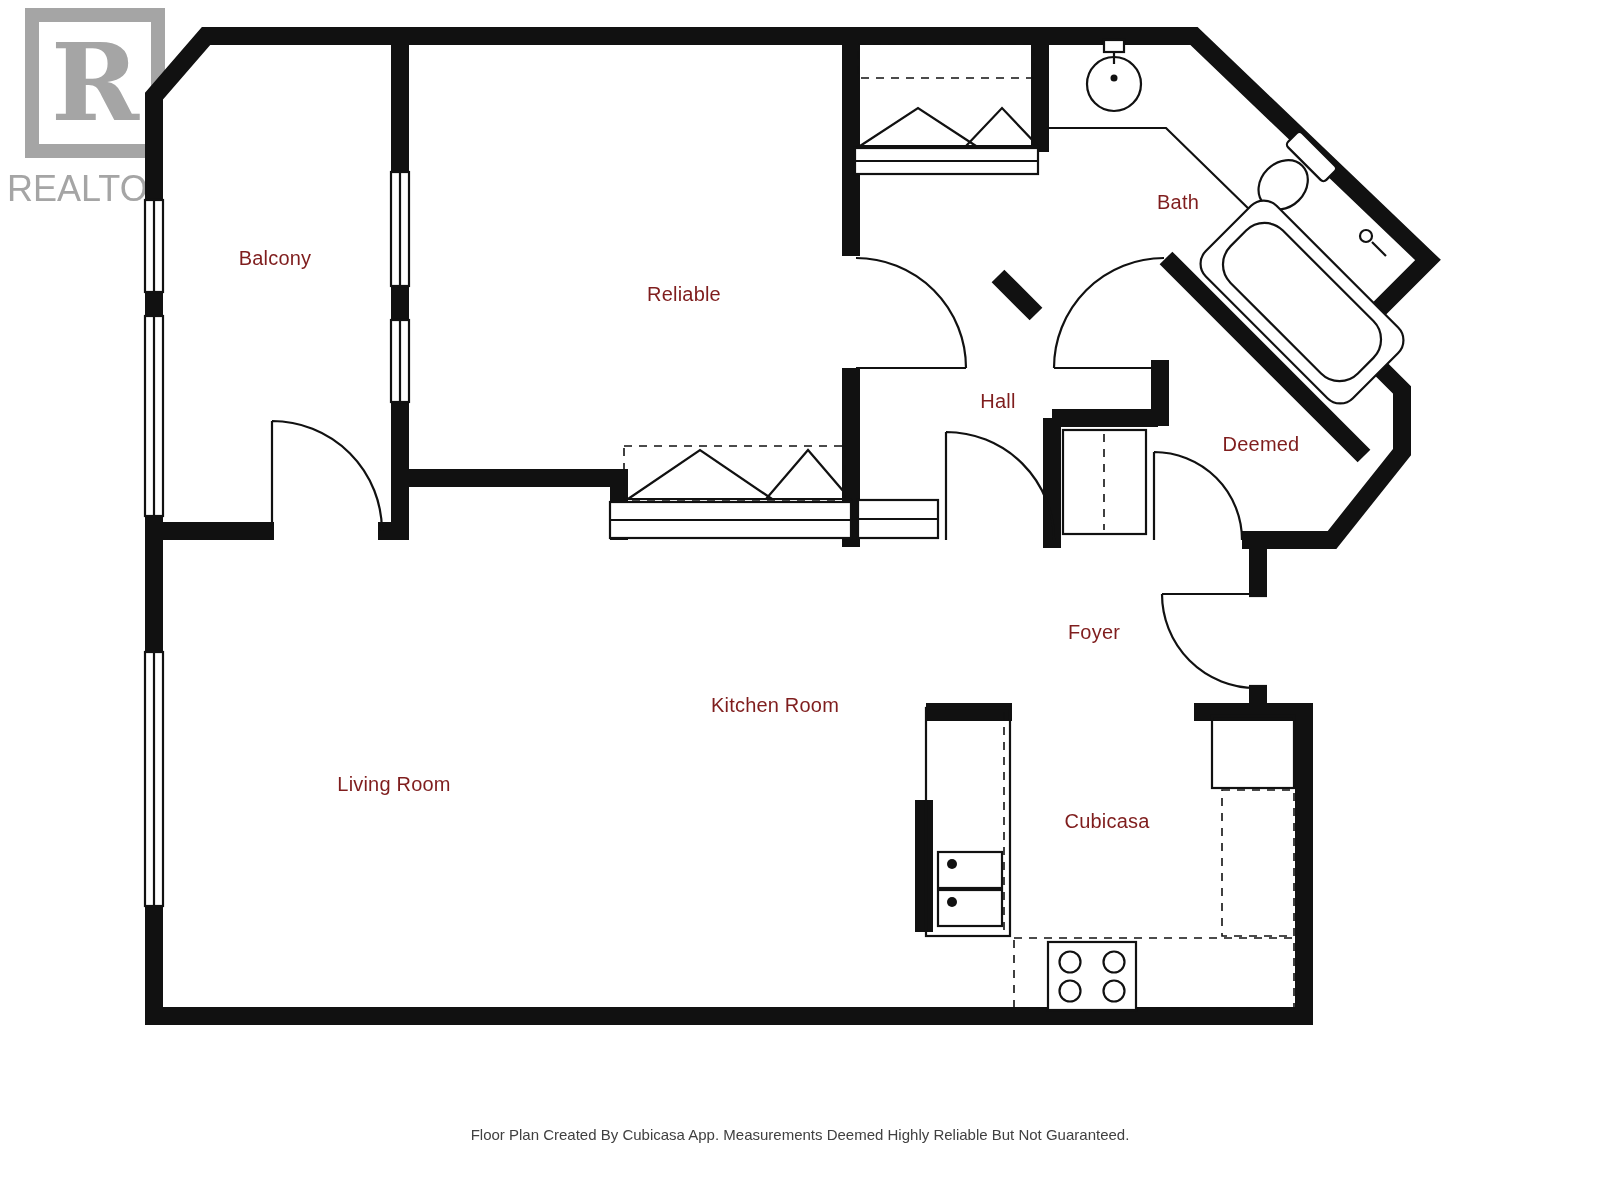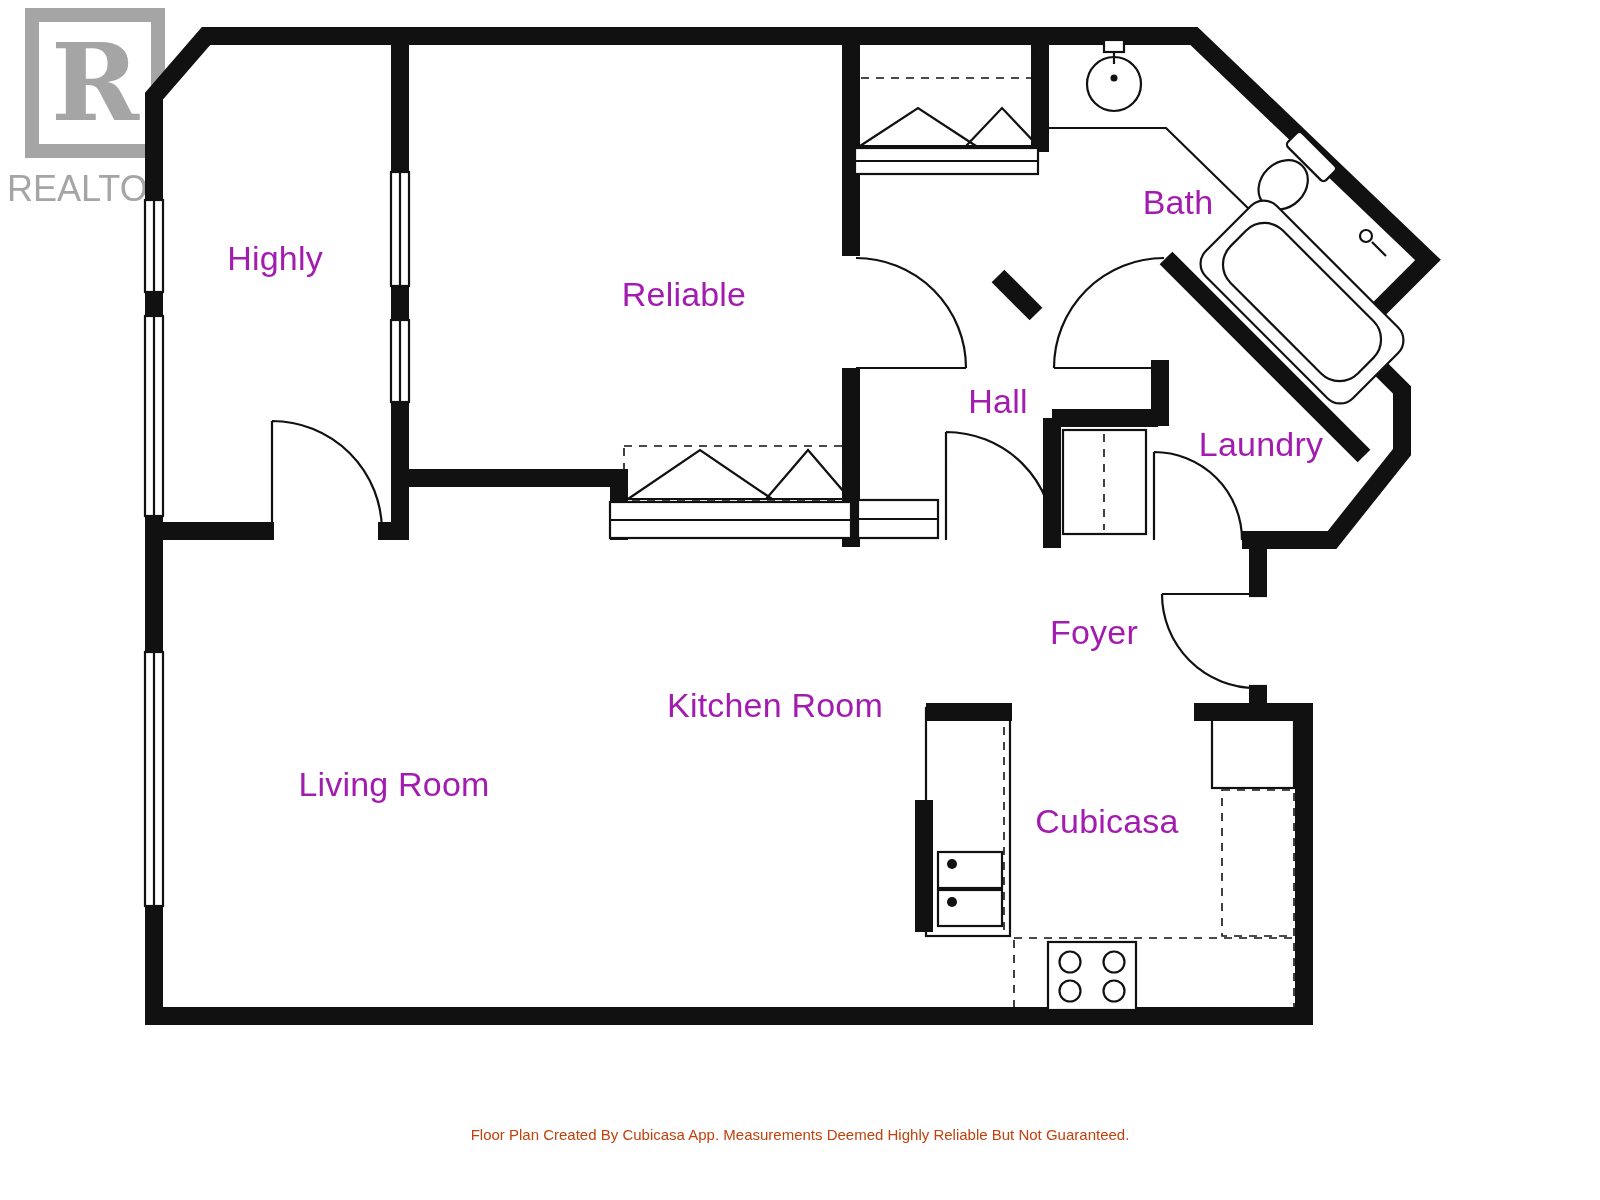--- a/index.html
+++ b/index.html
@@ -11,31 +11,31 @@
   .wfill{fill:#ffffff;stroke:#111111;stroke-width:18;stroke-linejoin:miter}
   .w{stroke:#111111;stroke-width:18;fill:none}
   .wthin{stroke:#111111;stroke-width:2.2;fill:none}
   .band{fill:#ffffff;stroke:#111111;stroke-width:2.2}
   .punch{fill:#ffffff;stroke:none}
   .wdash{stroke:#111111;stroke-width:1.6;fill:none;stroke-dasharray:8 7}
   .fix{stroke:#111111;stroke-width:2.2;fill:#ffffff}
   .box{stroke:#111111;stroke-width:2.2;fill:none}
   .dot{fill:#111111;stroke:none}
 
-  .room-label{position:absolute;transform:translate(-50%,-50%);font-size:34px;color:#a21caf;
+  .room-label{position:absolute;transform:translate(-50%,-50%);font-size:20px;color:#7f1d1d;
               white-space:nowrap;letter-spacing:0.2px}
 
   .logo-box{position:absolute;left:25px;top:8px;width:112px;height:122px;
             border:14px solid #a5a5a5;background:#ffffff;
             display:flex;align-items:center;justify-content:center}
   .logo-r{font-family:"DejaVu Serif",serif;font-weight:bold;font-size:106px;color:#a5a5a5;line-height:1}
   .logo-text{position:absolute;left:7px;top:168px;font-size:36px;color:#a5a5a5}
   .logo-reg{font-size:15px;vertical-align:super}
 
-  .footer{position:absolute;left:0;right:0;top:1126px;text-align:center;font-size:15px;color:#c2410c}
+  .footer{position:absolute;left:0;right:0;top:1126px;text-align:center;font-size:15px;color:#404040}
 </style>
 </head>
 <body>
 
 <div>
   <div class="logo-box">
     <span class="logo-r">R</span>
   </div>
   <div class="logo-text"><span>REALTOR</span><span class="logo-reg">®</span></div>
 </div>
@@ -144,23 +144,23 @@
   </g>
   <g>
     <rect class="fix" x="1048" y="942" width="88" height="68"></rect>
     <circle class="box" cx="1070" cy="962" r="10.5"></circle>
     <circle class="box" cx="1114" cy="962" r="10.5"></circle>
     <circle class="box" cx="1070" cy="991" r="10.5"></circle>
     <circle class="box" cx="1114" cy="991" r="10.5"></circle>
   </g>
 </svg>
 
-<div class="room-label" style="left:275px;top:258px">Highly</div>
+<div class="room-label" style="left:275px;top:258px">Balcony</div>
 <div class="room-label" style="left:684px;top:294px">Reliable</div>
 <div class="room-label" style="left:1178px;top:202px">Bath</div>
 <div class="room-label" style="left:998px;top:401px">Hall</div>
-<div class="room-label" style="left:1261px;top:444px">Laundry</div>
+<div class="room-label" style="left:1261px;top:444px">Deemed</div>
 <div class="room-label" style="left:1094px;top:632px">Foyer</div>
 <div class="room-label" style="left:775px;top:705px">Kitchen Room</div>
 <div class="room-label" style="left:394px;top:784px">Living Room</div>
 <div class="room-label" style="left:1107px;top:821px">Cubicasa</div>
 
 <div class="footer">Floor Plan Created By Cubicasa App. Measurements Deemed Highly Reliable But Not Guaranteed.</div>
 
 </body></html>

